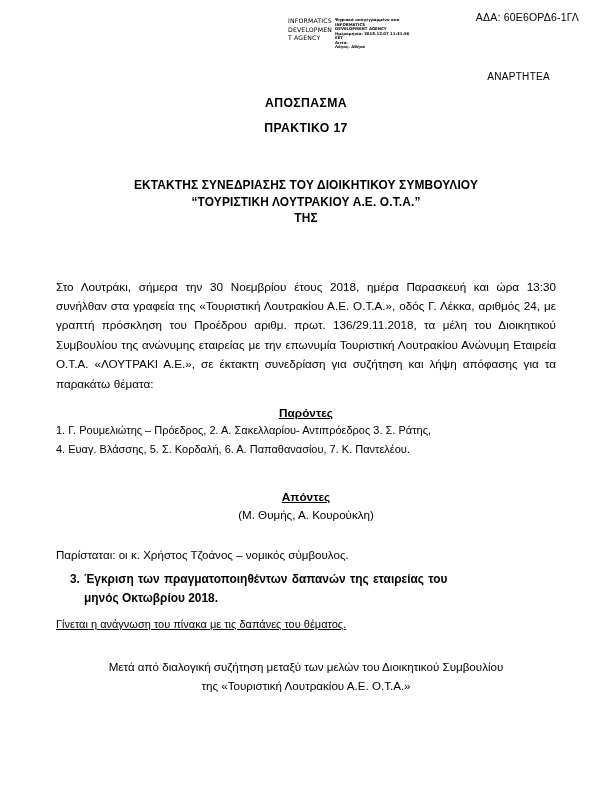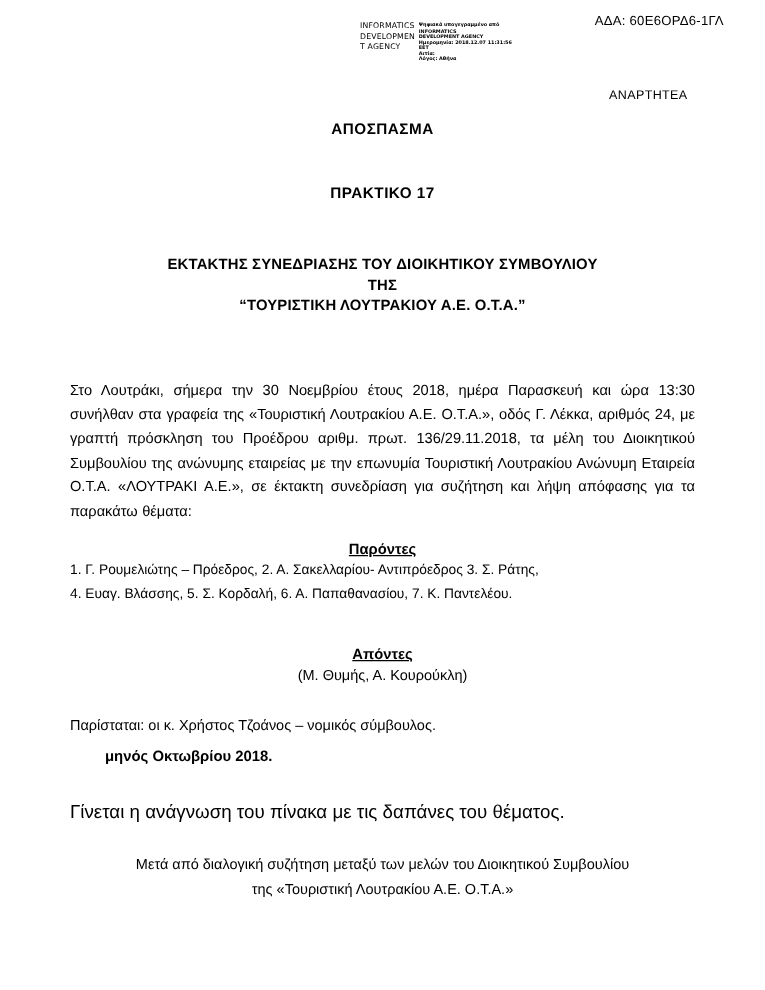--- a/index.html
+++ b/index.html
@@ -82,21 +82,21 @@
     font-weight: 700;
     font-size: 12.2px;
     letter-spacing: 0.4px;
     margin-top: 14px;
   }
   .h-praktiko {
     text-align: center;
     font-weight: 700;
     font-size: 12.2px;
     letter-spacing: 0.4px;
-    margin-top: 38px;
+    margin-top: 12px;
   }
   .h-session {
     text-align: center;
     font-weight: 700;
     font-size: 11.9px;
     letter-spacing: 0.15px;
     margin-top: 42px;
     line-height: 16.5px;
   }
 
@@ -154,23 +154,24 @@
     margin-top: 6px;
     margin-left: 14px;
     text-indent: -14px;
     padding-left: 14px;
     text-align: justify;
     word-spacing: 1px;
   }
   .topic .cont { display: block; text-indent: 0; word-spacing: normal; }
 
   .para-read {
-    margin-top: 25px;
-    font-size: 15px;
-    line-height: 19px;
+    margin-top: 6px;
+    font-size: 11px;
+    line-height: 19px;
+    text-decoration: underline;
   }
   .para-discussion {
     margin-top: 23px;
     font-size: 11.6px;
     line-height: 19.4px;
     text-align: center;
   }
   .verdict {
     text-align: center;
     margin-top: 27px;
@@ -202,39 +203,40 @@
   <div class="content">
 
     <div class="anartitea">ΑΝΑΡΤΗΤΕΑ</div>
 
     <div class="h-apospasma">ΑΠΟΣΠΑΣΜΑ</div>
 
     <div class="h-praktiko">ΠΡΑΚΤΙΚΟ 17</div>
 
     <div class="h-session">
       <div>ΕΚΤΑΚΤΗΣ ΣΥΝΕΔΡΙΑΣΗΣ ΤΟΥ ΔΙΟΙΚΗΤΙΚΟΥ ΣΥΜΒΟΥΛΙΟΥ</div>
+      <div>“ΤΟΥΡΙΣΤΙΚΗ ΛΟΥΤΡΑΚΙΟΥ Α.Ε. Ο.Τ.Α.”</div>
       <div>ΤΗΣ</div>
-      <div>“ΤΟΥΡΙΣΤΙΚΗ ΛΟΥΤΡΑΚΙΟΥ Α.Ε. Ο.Τ.Α.”</div>
     </div>
 
     <div class="para-main">Στο Λουτράκι, σήμερα  την 30 Νοεμβρίου έτους 2018, ημέρα Παρασκευή  και ώρα 13:30 συνήλθαν στα γραφεία της «Τουριστική Λουτρακίου Α.Ε. Ο.Τ.Α.», οδός  Γ.  Λέκκα,  αριθμός  24,  με  γραπτή  πρόσκληση  του  Προέδρου  αριθμ. πρωτ.  136/29.11.2018,  τα  μέλη  του  Διοικητικού  Συμβουλίου  της  ανώνυμης εταιρείας με την επωνυμία  Τουριστική Λουτρακίου Ανώνυμη Εταιρεία Ο.Τ.Α. «ΛΟΥΤΡΑΚΙ Α.Ε.», σε έκτακτη συνεδρίαση για συζήτηση και λήψη απόφασης για τα παρακάτω θέματα:</div>
 
     <div class="sec-head">Παρόντες</div>
     <div class="names">
       <div>1. Γ. Ρουμελιώτης – Πρόεδρος, 2. Α. Σακελλαρίου- Αντιπρόεδρος 3. Σ. Ράτης,</div>
       <div>4. Ευαγ. Βλάσσης, 5. Σ. Κορδαλή, 6. Α. Παπαθανασίου, 7. Κ. Παντελέου.</div>
     </div>
 
     <div class="sec-head-absent">Απόντες</div>
     <div class="absent-names">(Μ. Θυμής, Α. Κουρούκλη)</div>
 
     <div class="para-present">Παρίσταται: οι κ. Χρήστος Τζοάνος – νομικός σύμβουλος.</div>
 
 
     <div class="topic">
+      <span>3.  Έγκριση  των  πραγματοποιηθέντων  δαπανών  της  εταιρείας  του</span>
       <span class="cont">μηνός Οκτωβρίου 2018.</span>
     </div>
 
     <div class="para-read">Γίνεται η ανάγνωση του πίνακα με τις δαπάνες του θέματος.</div>
 
     <div class="para-discussion">
       <div>Μετά από διαλογική συζήτηση μεταξύ των μελών του Διοικητικού Συμβουλίου</div>
       <div>της «Τουριστική Λουτρακίου Α.Ε. Ο.Τ.Α.»</div>
     </div>
 

